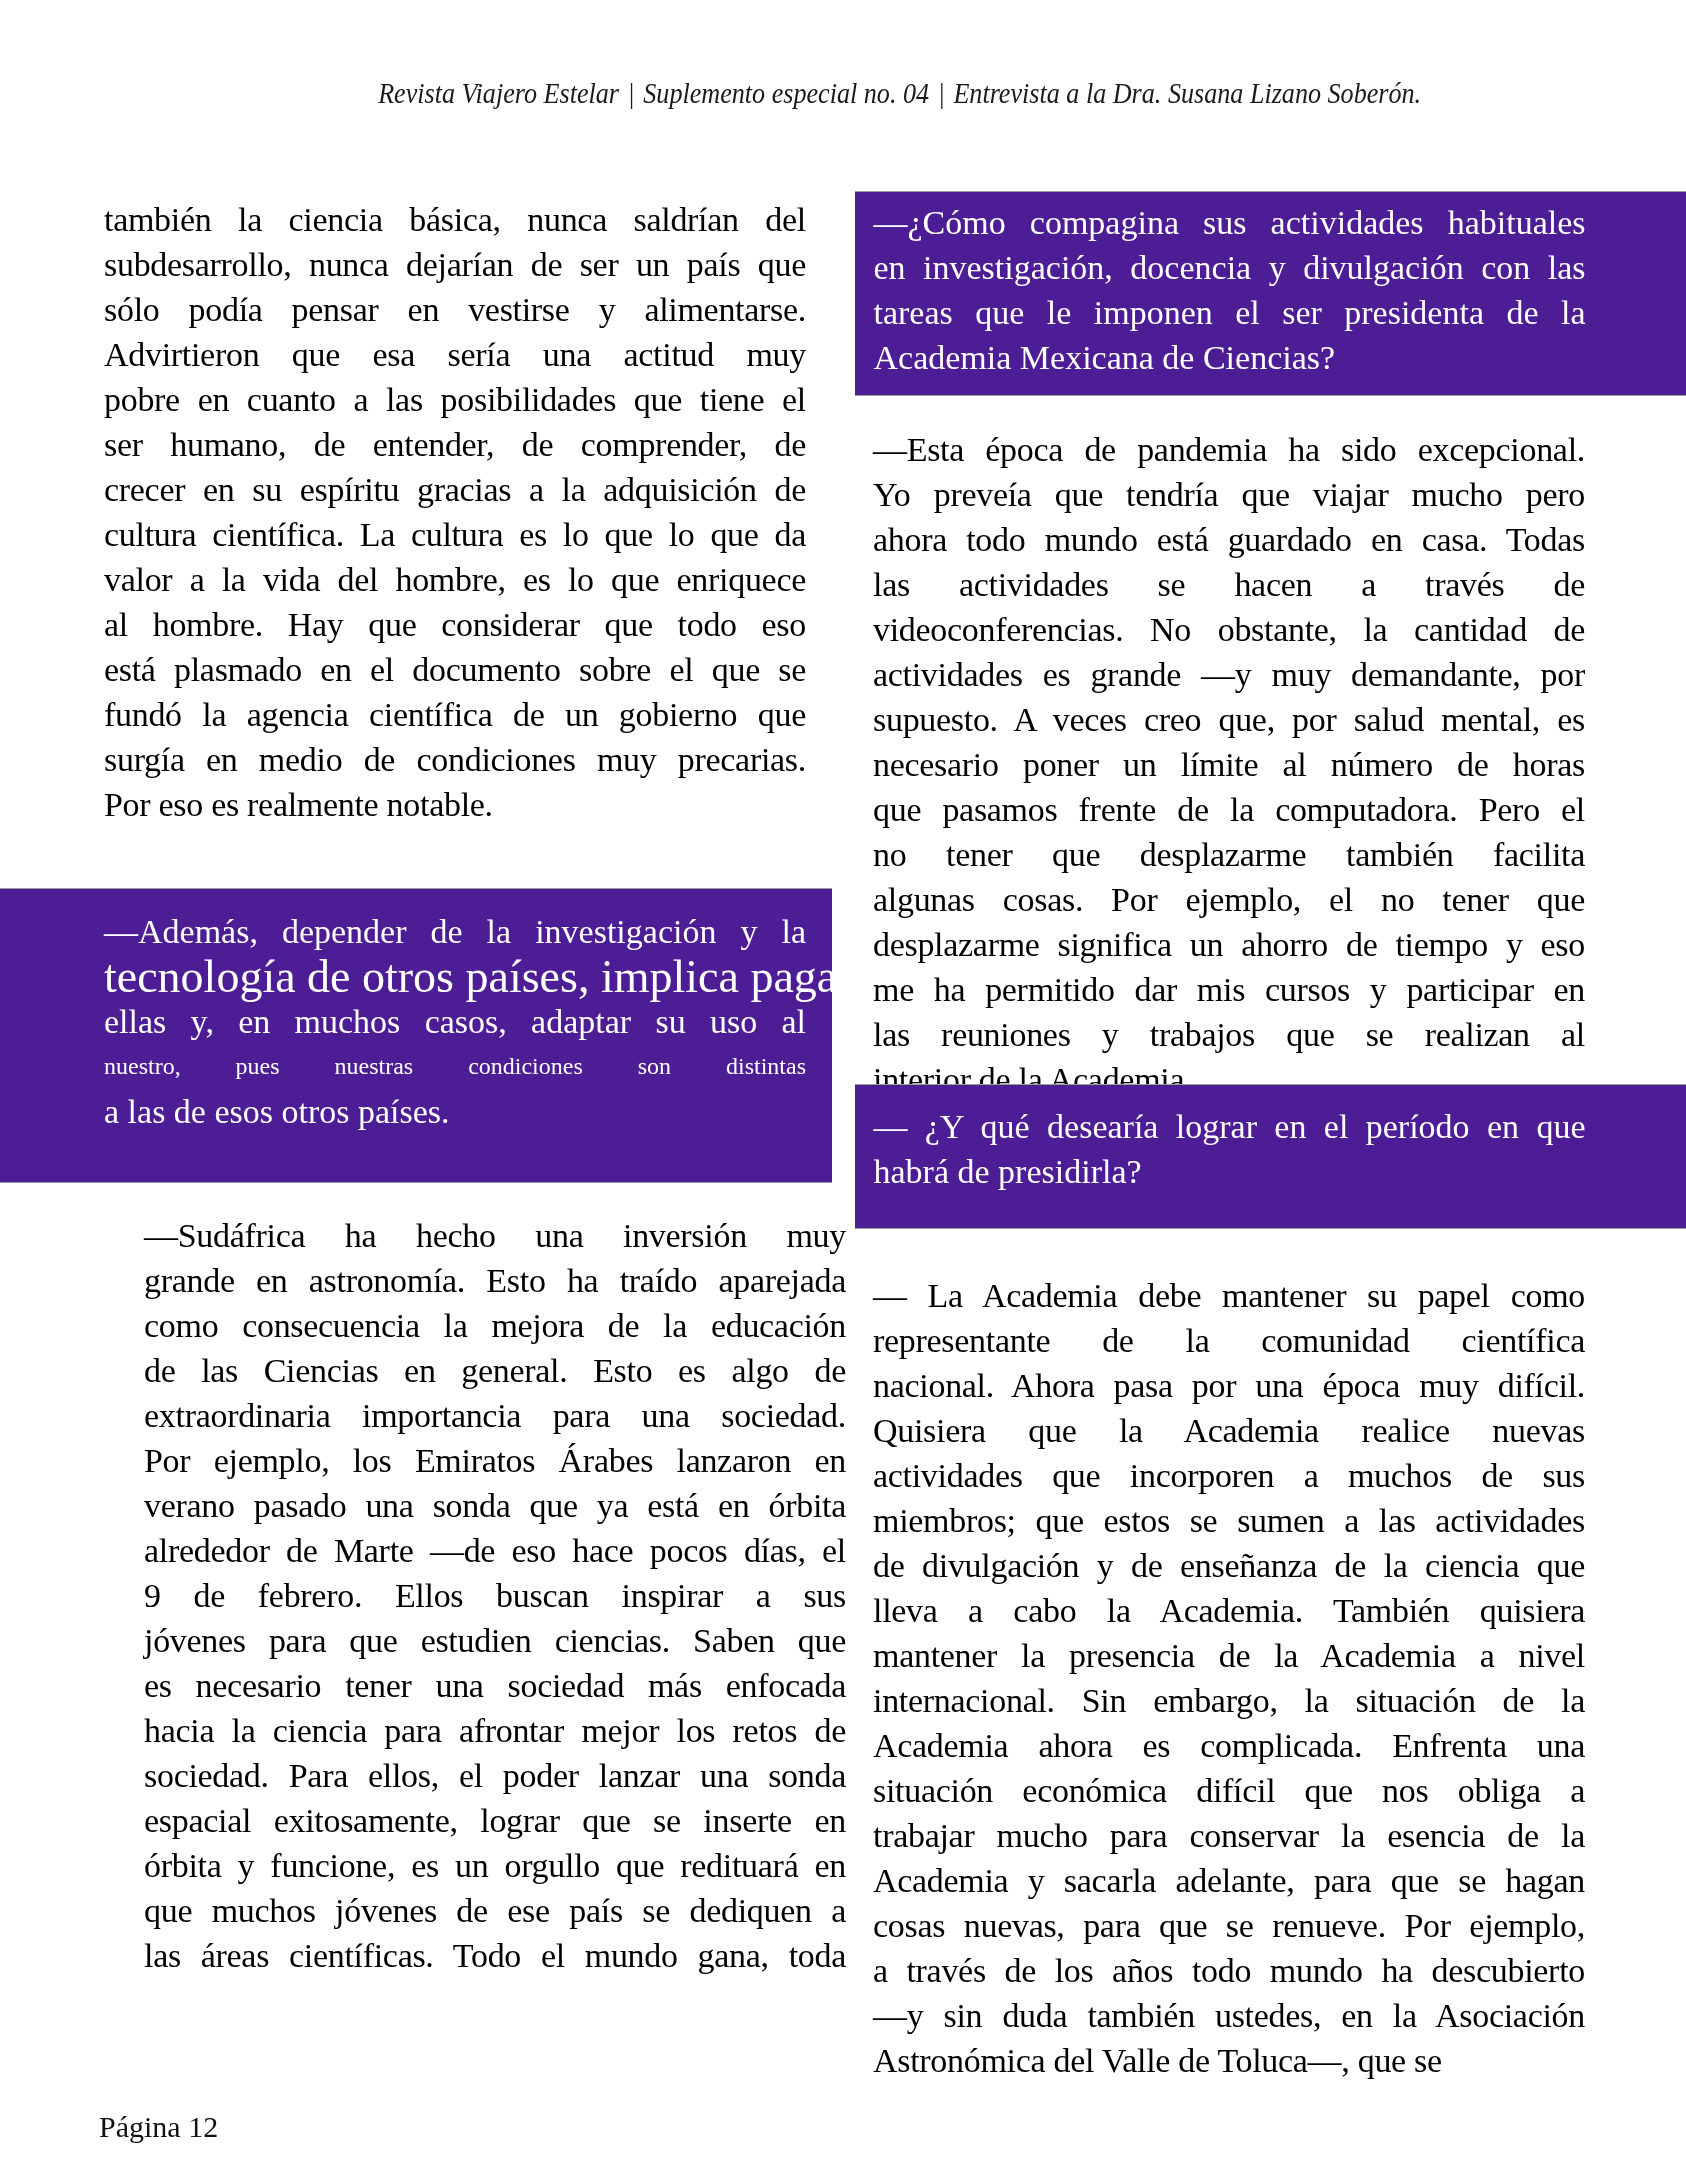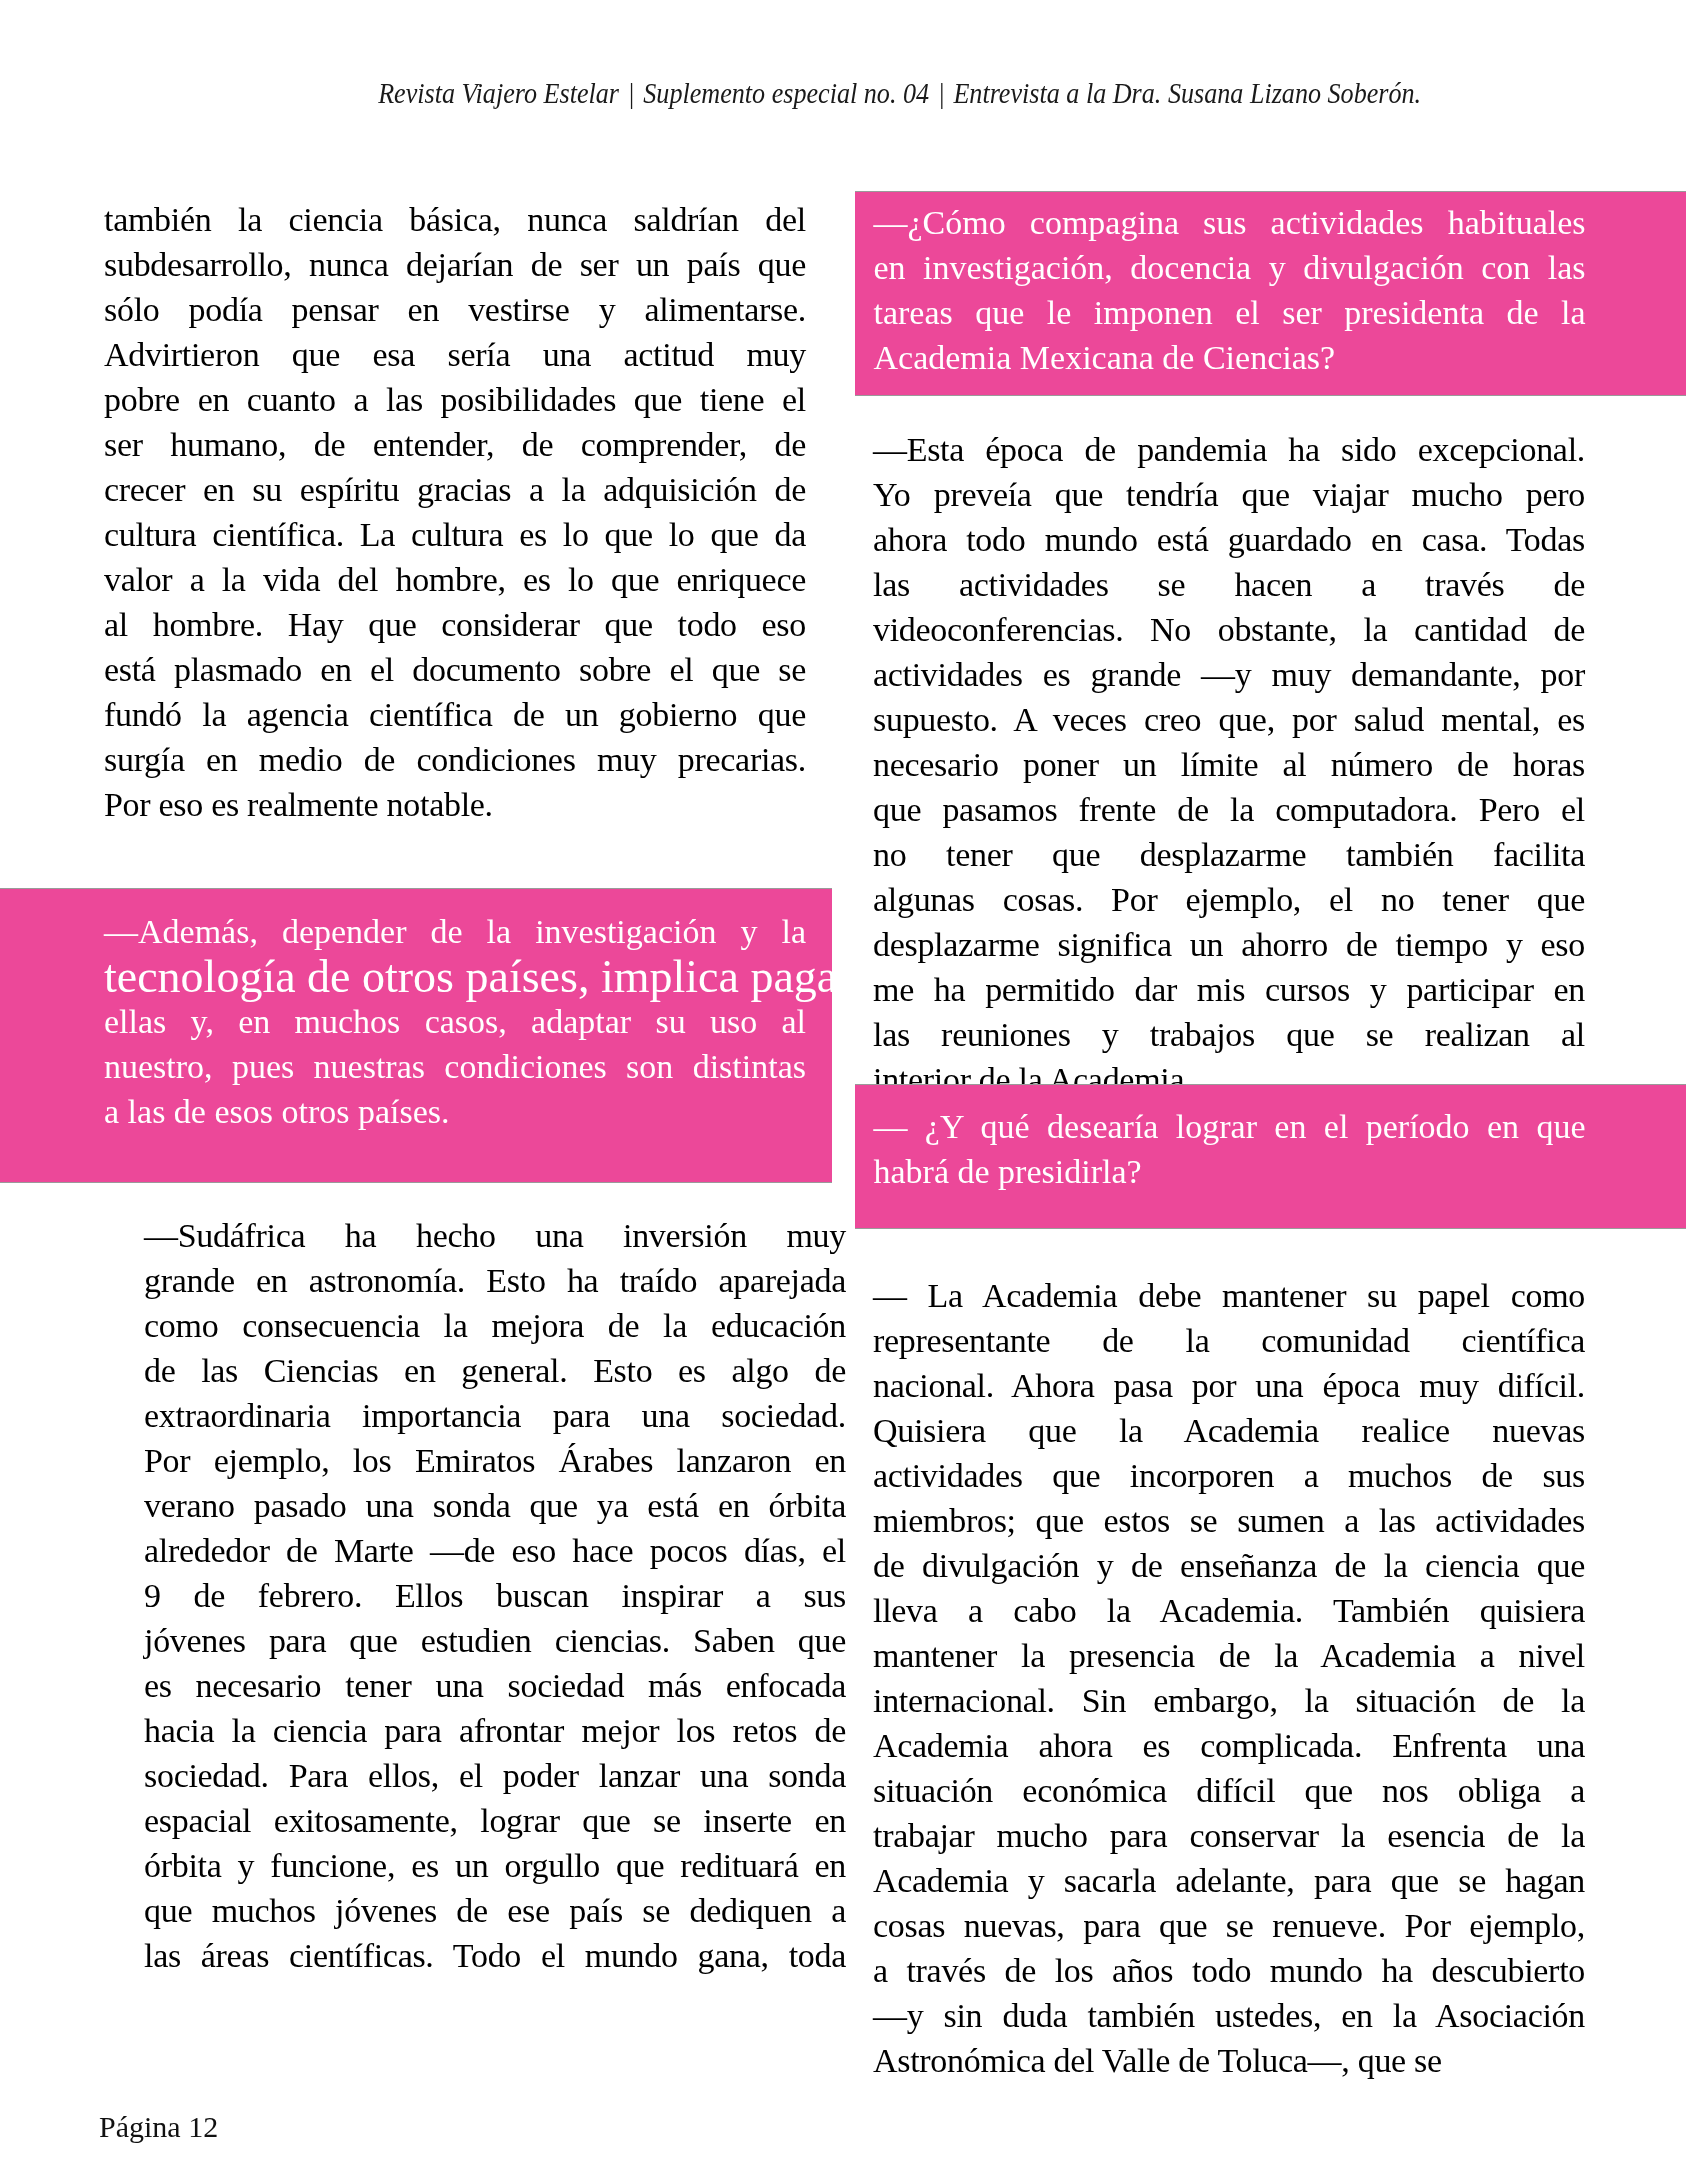--- a/index.html
+++ b/index.html
@@ -5,21 +5,21 @@
   html, body { margin: 0; padding: 0; background: #ffffff; }
   body { width: 1687px; height: 2183px; position: relative; overflow: hidden;
          font-family: "Liberation Serif", "DejaVu Serif", serif; color: #000; }
   .header { position: absolute; left: 0; right: 0; top: 78px; text-align: center;
             padding-left: 106px; box-sizing: border-box;
             font-style: italic; font-size: 28.4px; color: #1a1a1a; white-space: nowrap;
             transform: scaleX(0.92); transform-origin: 936px 0; }
   .header .sep { padding: 0 9.3px; }
   .col { position: absolute; font-size: 34px; line-height: 45px; text-align: justify;
          letter-spacing: -0.3px; }
-  .box { position: absolute; background: #ec4899; color: #fff; box-sizing: border-box;
+  .box { position: absolute; background: #4c1d95; color: #fff; box-sizing: border-box;
          border-top: 1.3px solid #9a9a9a; border-bottom: 1.3px solid #9a9a9a; }
   .line { display: block; text-align: justify; text-align-last: justify; white-space: nowrap; }
   .line.last { text-align-last: left; }
   .footer { position: absolute; left: 99px; top: 2110px; font-size: 30px; color: #111; }
 </style>
 </head>
 <body>
 
 <div class="header">
   <span>Revista Viajero Estelar</span><span class="sep">|</span><span>Suplemento especial no. 04</span><span class="sep">|</span><span>Entrevista a la Dra. Susana Lizano Soberón.</span>
@@ -40,21 +40,21 @@
     <span class="line">fundó la agencia científica de un gobierno que</span>
     <span class="line">surgía en medio de condiciones muy precarias.</span>
     <span class="line last">Por eso es realmente notable.</span>
   </div>
 
 <div class="box" style="left:0; top:888px; width:832px; height:295px; padding:20px 26.5px 0 104px;">
   <div style="width:702px;">
       <span class="line" style="font-size: 34px; line-height: 45px;">—Además, depender de la investigación y la</span>
       <span class="line" style="font-size: 46px; line-height: 45px;">tecnología de otros países, implica pagar por</span>
       <span class="line" style="font-size: 34px; line-height: 45px;">ellas y, en muchos casos, adaptar su uso al</span>
-      <span class="line" style="font-size: 34px; line-height: 45px;">nuestro, pues nuestras condiciones son distintas</span>
+      <span class="line" style="font-size: 24px; line-height: 45px;">nuestro, pues nuestras condiciones son distintas</span>
       <span class="line last" style="font-size: 34px; line-height: 45px;">a las de esos otros países.</span>
     </div>
 </div>
 
 <div class="col" style="left:112px; top:1213px; width:702px;margin-left:32px;">
     <span class="line">—Sudáfrica ha hecho una inversión muy</span>
     <span class="line">grande en astronomía. Esto ha traído aparejada</span>
     <span class="line">como consecuencia la mejora de la educación</span>
     <span class="line">de las Ciencias en general. Esto es algo de</span>
     <span class="line">extraordinaria importancia para una sociedad.</span>

